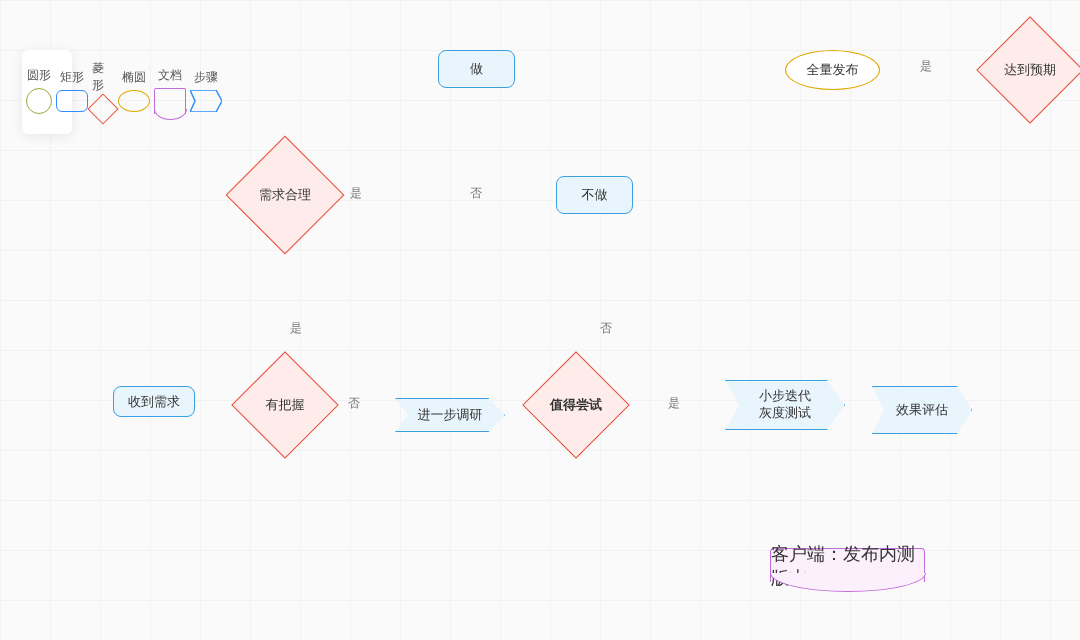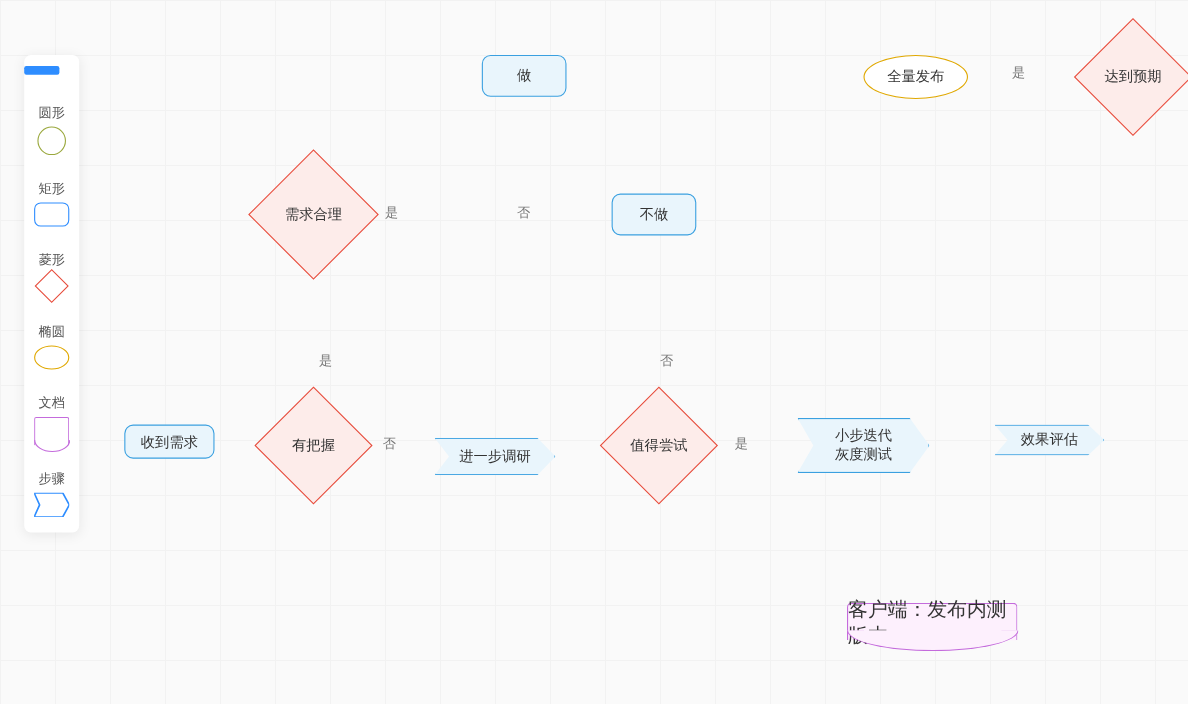--- a/index.html
+++ b/index.html
@@ -22,22 +22,22 @@
     }
     
     .palette {
       position: absolute;
       left: 22px; top: 50px;
       width: 50px;
       background: #fff;
       border-radius: 6px;
       box-shadow: 0 2px 12px rgba(0,0,0,0.08);
       padding: 10px 0 14px;
-      display: flex; flex-direction: column; 
-      gap: 22px;
+      display: flex; flex-direction: row; align-items: center;
+      gap: 4px;
     }
     .palette-handle {
       width: 32px; height: 8px;
       background: #2e8dff;
       border-radius: 2px;
       margin-bottom: 4px;
     }
     .pal-item { display:flex; flex-direction:column; align-items:center; gap:4px; }
     .pal-label { font-size: 12px; color:#555; }
     .pal-circle { border:1.5px solid #9aa83d; border-radius:50%; width:26px; height:26px; }
@@ -191,31 +191,31 @@
 </div>
 
 <div class="node rnd" style="left:556px; top:176px; width:77px; height:38px;">
   <span>不做</span>
 </div>
 
 <div class="node arrowbox" style="left:395px; top:398px; width:110px; height:34px;">
   <span>进一步调研</span>
 </div>
 
-<div class="diamond-wrap" style="left:561px; top:367px; width:76px; height:76px;">
+<div class="diamond-wrap" style="left:538px; top:367px; width:76px; height:76px;font-weight:bold;">
   <div class="diamond"></div>
   <div class="diamond-text">值得尝试</div>
 </div>
 
 <div class="node arrowbox" style="left:725px; top:380px; width:120px; height:50px; white-space:pre-line; line-height:1.3;">
   <span>小步迭代
 灰度测试</span>
 </div>
 
-<div class="node arrowbox" style="left:904px; top:386px; width:100px; height:28px;">
+<div class="node arrowbox" style="left:872px; top:386px; width:100px; height:48px;">
   <span>效果评估</span>
 </div>
 
 <div class="diamond-wrap" style="left:992px; top:32px; width:76px; height:76px;">
   <div class="diamond"></div>
   <div class="diamond-text">达到预期</div>
 </div>
 
 <div class="node ellipse" style="left:785px; top:50px; width:95px; height:40px;">
   <span>全量发布</span>

